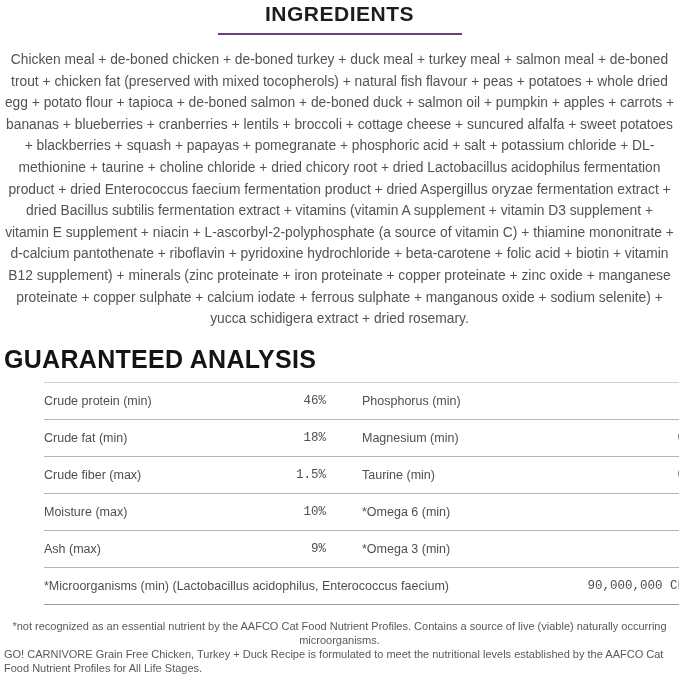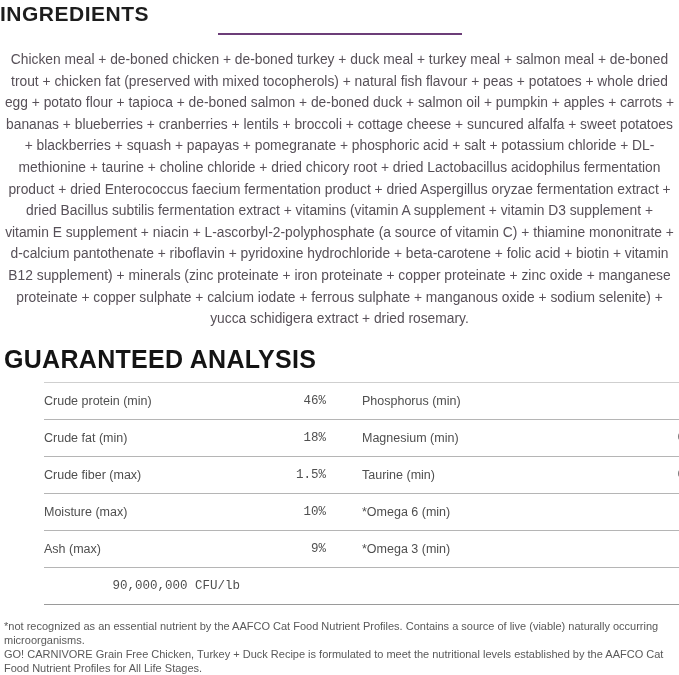--- a/index.html
+++ b/index.html
@@ -4,21 +4,21 @@
 <style>
   html,body{margin:0;padding:0;background:#ffffff;}
   body{
     width:679px;height:675px;position:relative;overflow:hidden;
     font-family:"Liberation Sans", sans-serif;
     -webkit-font-smoothing:antialiased;
   }
   
   .ingredients{position:absolute;top:0;left:0;width:679px;}
   .ing-title{
-    margin:2px 0 0 0;
+    margin:2px 0 0 0;text-align:center;
     font-size:21px;font-weight:bold;letter-spacing:0.5px;color:#1d1d1d;
   }
   .ing-rule{
     width:244px;height:2px;margin:7px auto 0 auto;border:none;
     background:#6c3d78;
   }
   .ing-text{
     margin:14px 0 0 0;padding:0 4px;
     text-align:center;
     font-size:13.8px;line-height:21.6px;color:#575058;
@@ -41,21 +41,21 @@
   }
   .ga-row:last-child{border-bottom:none;}
   .ga-cell{white-space:nowrap;overflow:hidden;}
   .ga-label-left{text-align:left;}
   .ga-value{text-align:right;font-family:Liberation Mono, monospace;}
   .ga-label-right{text-align:left;padding-left:36px;}
   .ga-span-label{grid-column:1 / 4;text-align:left;}
   
   .footnote1{
     position:absolute;top:619px;left:4px;width:671px;margin:0;
-    font-size:11px;line-height:14px;color:#595959;
+    font-size:11px;line-height:14px;color:#595959;text-align:center;
   }
   .footnote2{
     position:absolute;top:647px;left:4px;width:671px;margin:0;
     font-size:11px;line-height:14px;color:#595959;
   }
 </style>
 </head>
 <body>
 
 <div class="ingredients">
@@ -90,18 +90,19 @@
     <div class="ga-cell ga-value">10%</div>
     <div class="ga-cell ga-label-right">*Omega 6 (min)</div>
   </div>
   <div class="ga-row">
     <div class="ga-cell ga-label-left">Ash (max)</div>
     <div class="ga-cell ga-value">9%</div>
     <div class="ga-cell ga-label-right">*Omega 3 (min)</div>
     <div class="ga-cell ga-value">0.3%</div>
   </div>
   <div class="ga-row">
+    <div class="ga-cell ga-span-label">*Microorganisms (min) (Lactobacillus acidophilus, Enterococcus faecium)</div>
     <div class="ga-cell ga-value">90,000,000 CFU/lb</div>
   </div>
 </div>
 
 <p class="footnote1">*not recognized as an essential nutrient by the AAFCO Cat Food Nutrient Profiles. Contains a source of live (viable) naturally occurring microorganisms.</p>
 <p class="footnote2">GO! CARNIVORE Grain Free Chicken, Turkey + Duck Recipe is formulated to meet the nutritional levels established by the AAFCO Cat Food Nutrient Profiles for All Life Stages.</p>
 
 </body></html>

